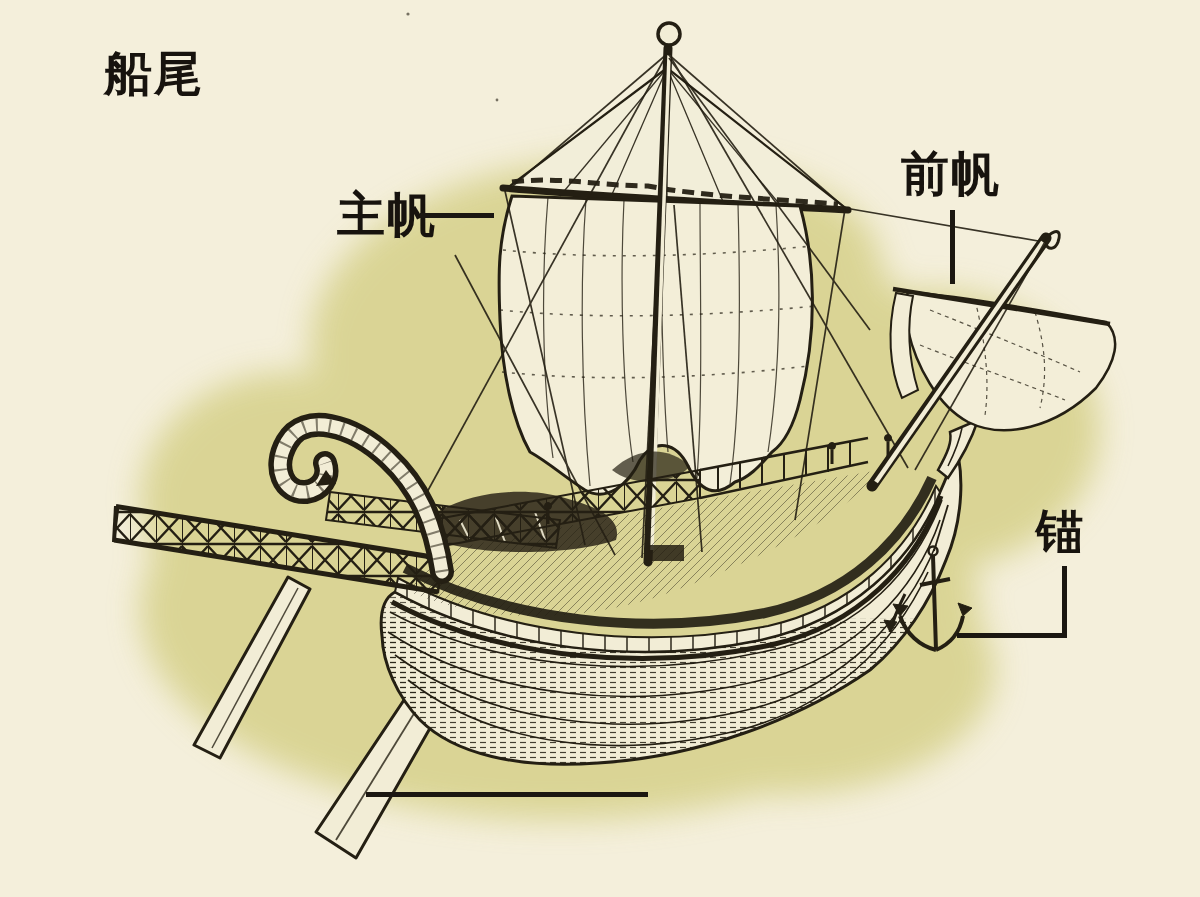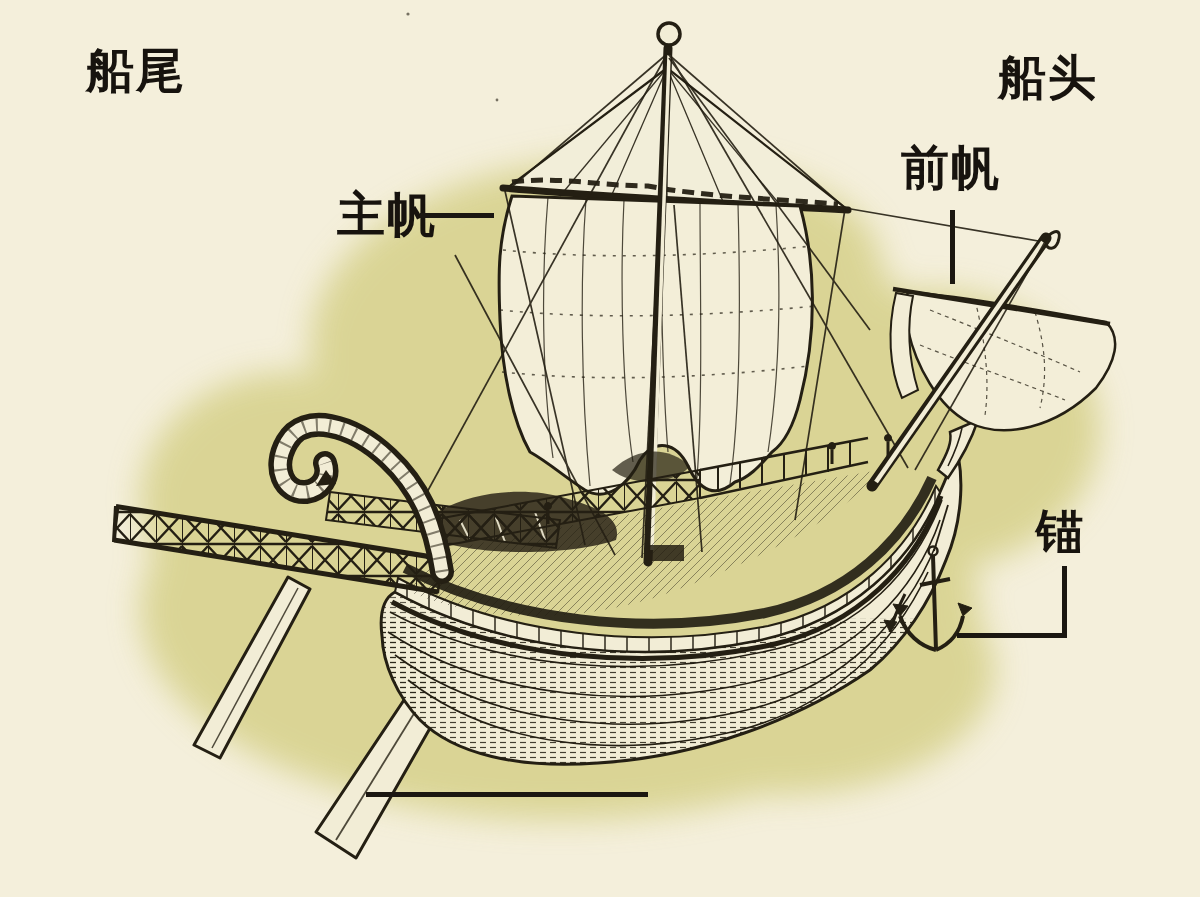--- a/index.html
+++ b/index.html
@@ -248,24 +248,23 @@
       <path d="M 920 585 L 950 579" stroke-width="4"></path>
       <path d="M 936 650 C 920 646, 906 634, 900 616" stroke-width="4"></path>
       <path d="M 936 650 C 950 644, 960 632, 963 616" stroke-width="4"></path>
       <path d="M 900 616 L 893 604 L 908 606 Z" fill="#241f13" stroke-width="1"></path>
       <path d="M 963 616 L 958 603 L 972 608 Z" fill="#241f13" stroke-width="1"></path>
       <path d="M 905 594 C 898 608, 893 620, 890 632" stroke-width="3"></path>
       <path d="M 890 632 L 884 620 L 897 622 Z" fill="#241f13" stroke-width="1"></path>
     </g>
   </svg>
 
-  <div class="part-label" style="left:86px;top:50px;font-family:Liberation Mono, monospace;">船尾</div>
-  <div class="part-label" style="left:998px;top:54px;">船头</div>
+  <div class="part-label" style="left:104px;top:50px;">船尾</div>
   <div class="part-label" style="left:296px;top:191px;margin-left:41px;">主帆</div>
-  <div class="part-label" style="left:901px;top:144px;">前帆</div>
+  <div class="part-label" style="left:901px;top:150px;">前帆</div>
   <div class="part-label" style="left:1036px;top:508px;">锚</div>
 
   <div class="leader" style="left:420px;top:213px;width:74px;height:5px;"></div>
   <div class="leader" style="left:950px;top:210px;width:5px;height:74px;"></div>
   <div class="leader" style="left:1062px;top:566px;width:5px;height:72px;"></div>
   <div class="leader" style="left:957px;top:633px;width:110px;height:5px;"></div>
   <div class="leader" style="left:366px;top:792px;width:282px;height:5px;"></div>
 
 </div>
 

